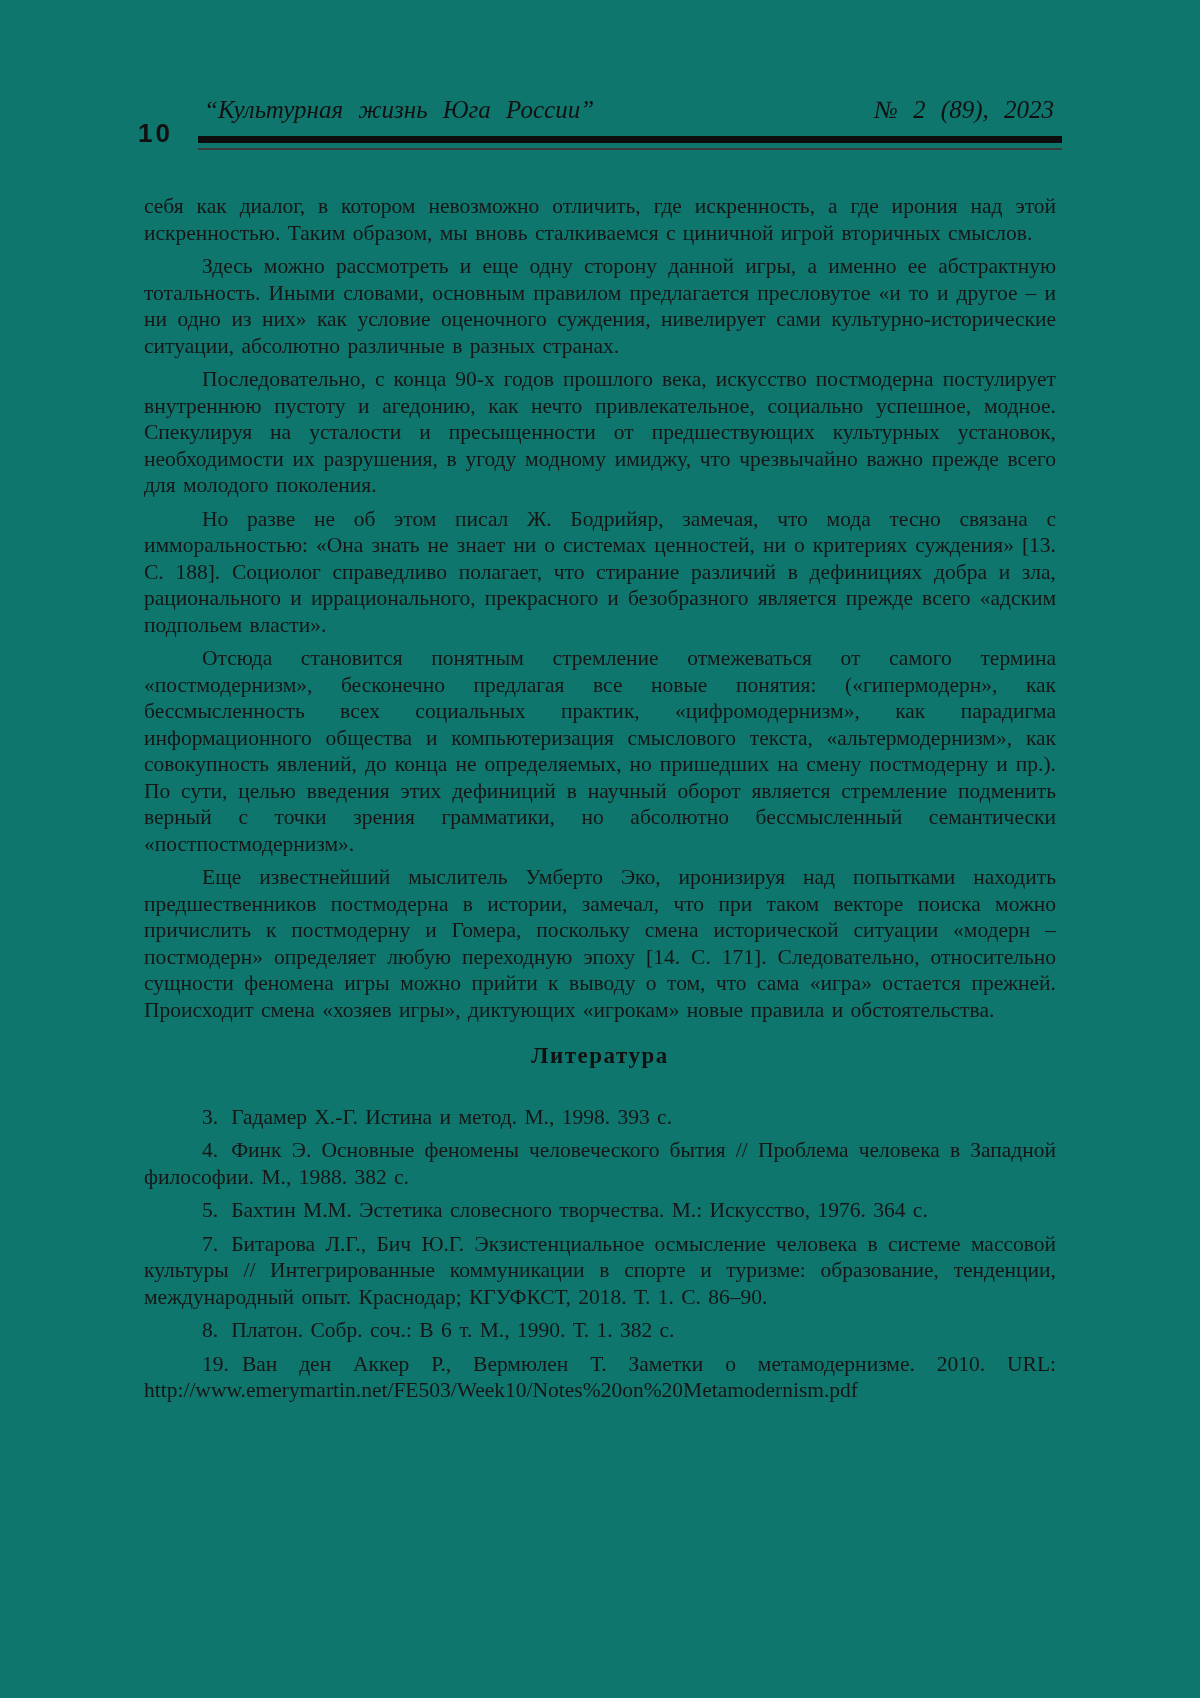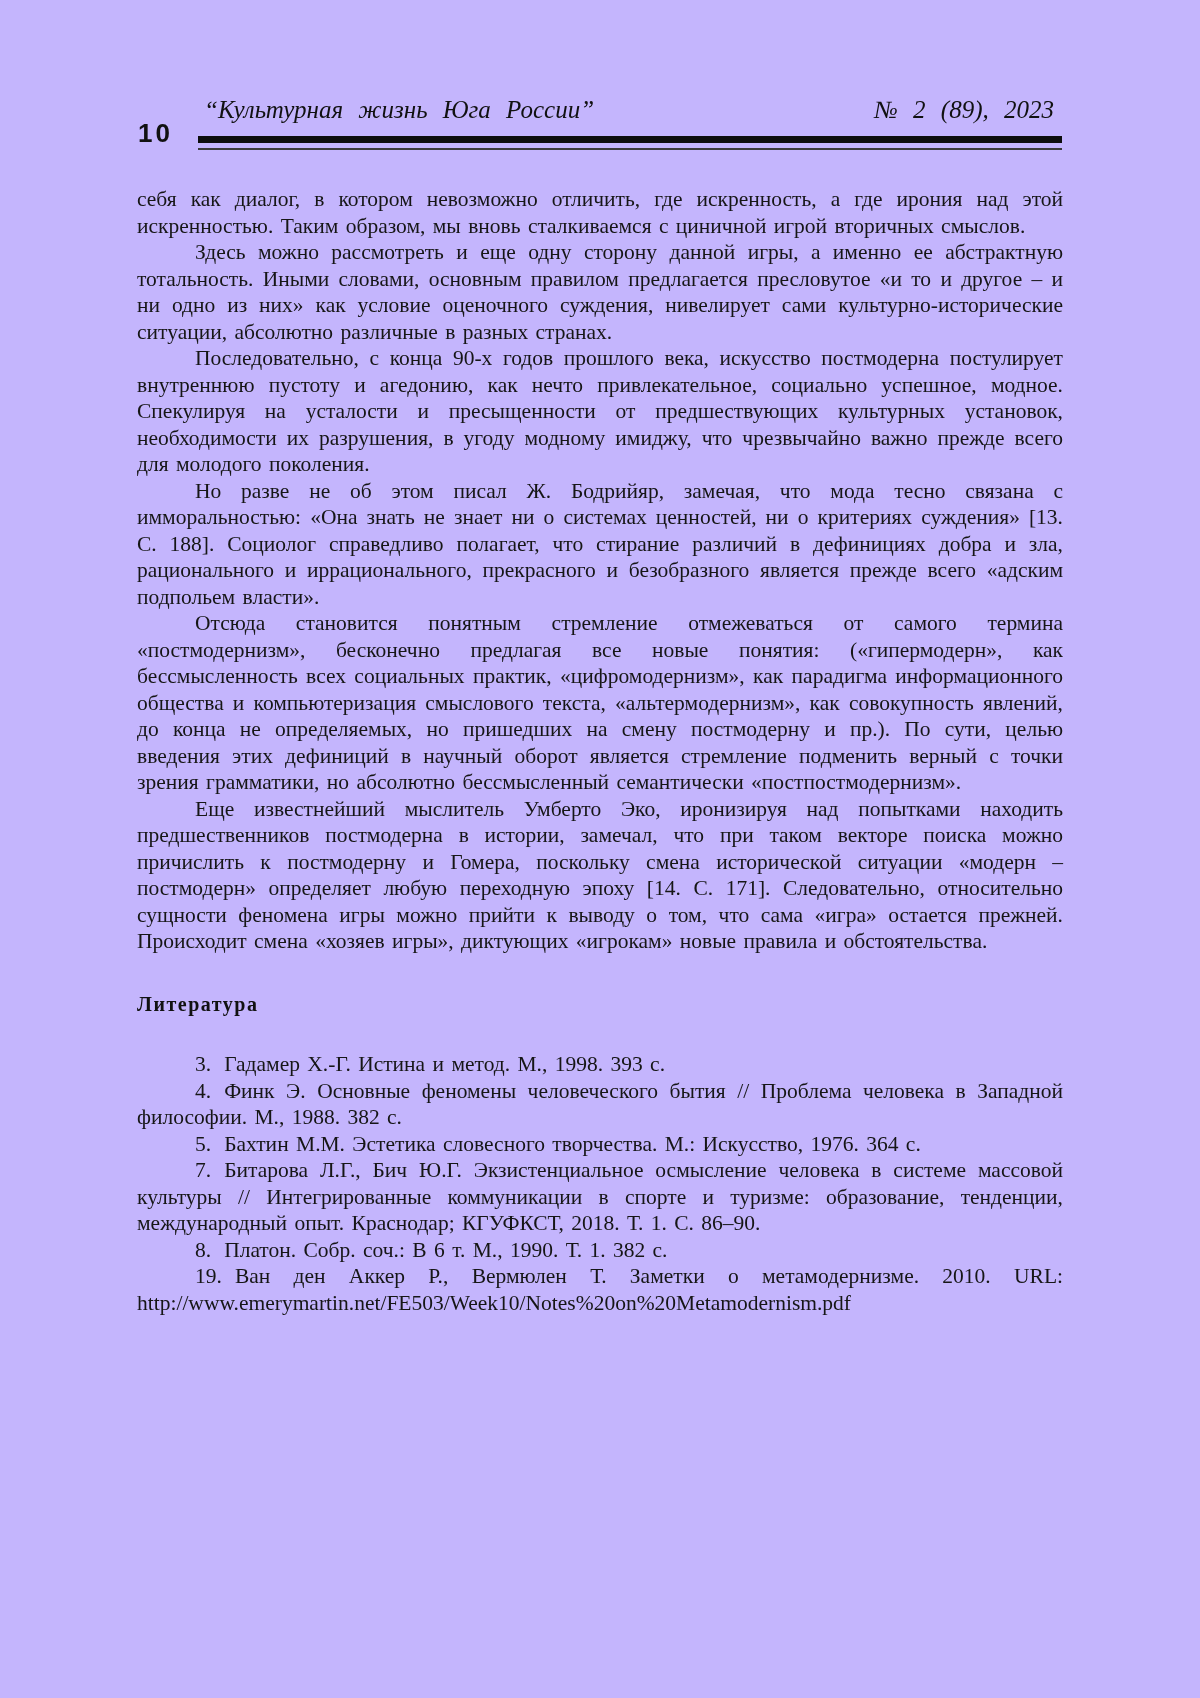--- a/index.html
+++ b/index.html
@@ -6,21 +6,21 @@
   html, body {
     margin: 0;
     padding: 0;
     background: #e8e8e8;
   }
   .page {
     position: relative;
     width: 1200px;
     height: 1698px;
     margin: 0 auto;
-    background: #c4b5fd;
+    background: #0f766e;
     overflow: hidden;
     color: #161616;
   }
 
   
   .page-num {
     position: absolute;
     left: 138px;
     top: 118px;
     font-family: "Liberation Sans", sans-serif;
@@ -68,33 +68,33 @@
     top: 186px;
     width: 926px;
     font-family: "Liberation Serif", serif;
     font-size: 21.5px;
     line-height: 26.5px;
     text-align: justify;
     word-spacing: 2px;
     color: #161616;
   }
   .content p {
-    margin: 0;
+    margin: 7px;
     text-indent: 58px;
   }
   .content p.no-indent {
     text-indent: 0;
   }
 
   .lit-heading {
-    margin: 36px 0 34px 0;
+    margin: 20px 0 34px 0;
     font-family: "Liberation Serif", serif;
-    font-size: 20px;
+    font-size: 23px;
     font-weight: bold;
-    text-align: left;
+    text-align: center;
     text-indent: 0;
     letter-spacing: 1.5px;
     color: #111;
   }
 
   .ref {
     margin: 0;
     text-indent: 58px;
   }
   .ref .ref-num {

